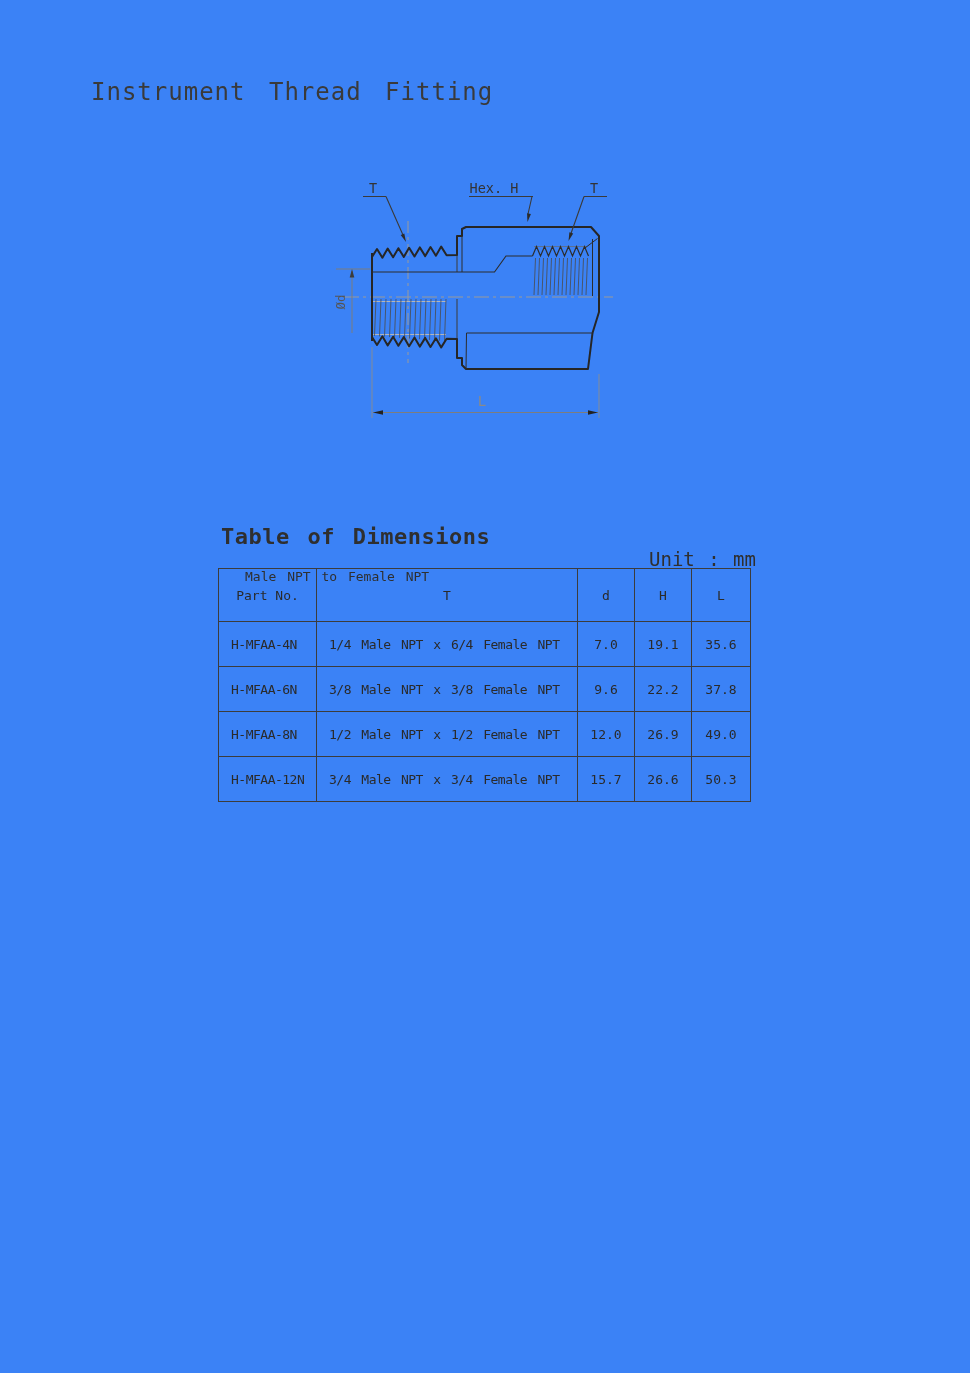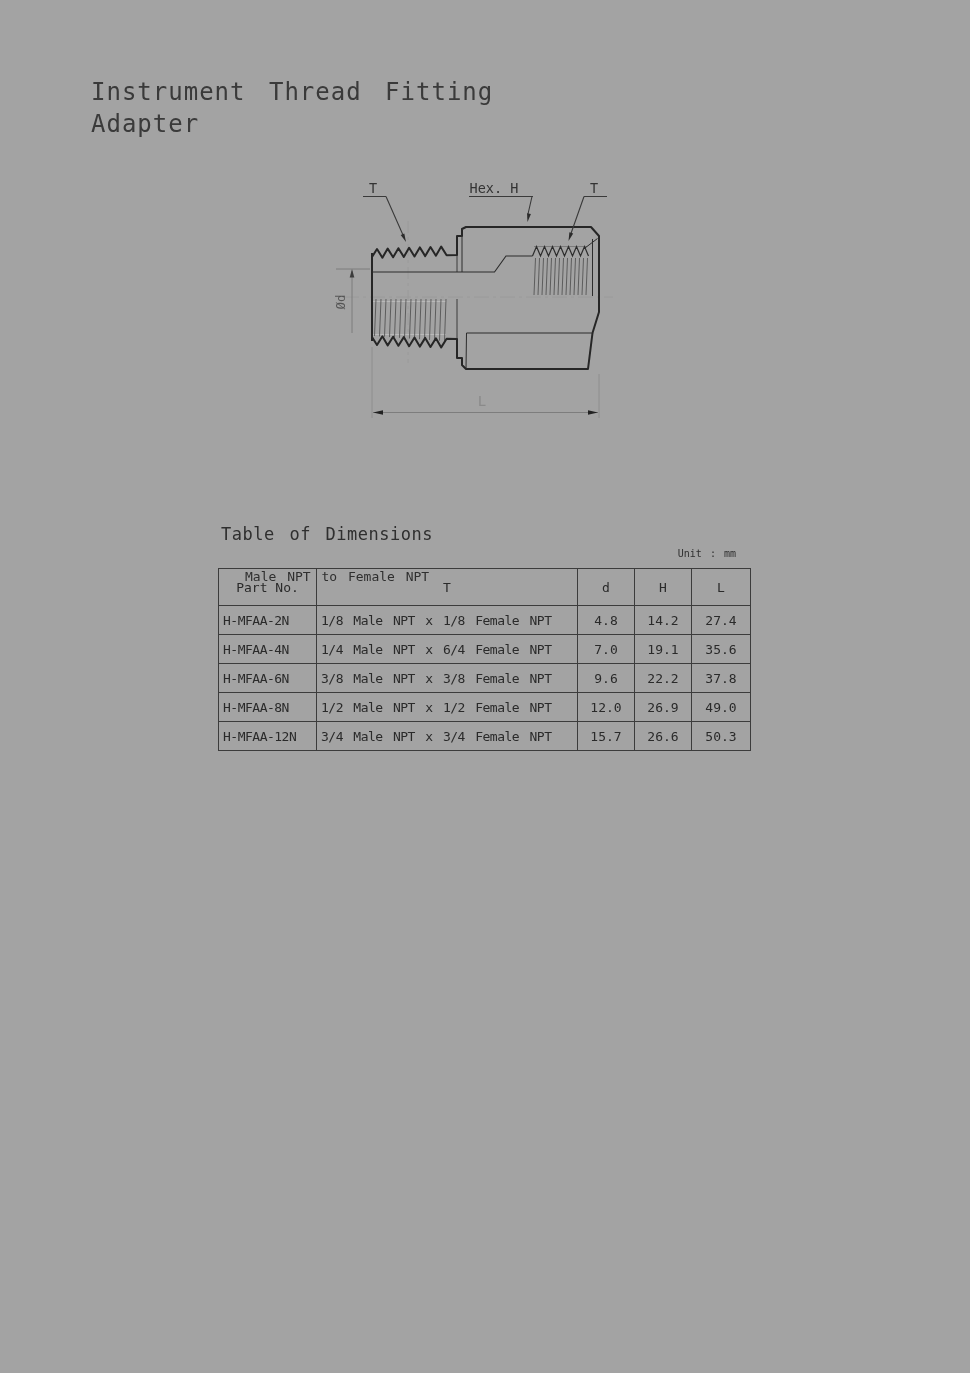--- a/index.html
+++ b/index.html
@@ -1,60 +1,59 @@
 <!DOCTYPE html>
 <html><head>
 <meta charset="utf-8">
 <style>
   html,body{margin:0;padding:0;background:#e8e8e8;}
   .page{
     position:relative;width:970px;height:1373px;margin:0 auto;
-    background:#a3a3a3;overflow:hidden;
+    background:#3b82f6;overflow:hidden;
     font-family:"DejaVu Sans Mono","Liberation Mono",monospace;
     color:#333;
   }
   .abs{position:absolute;}
   
   .title{left:91px;top:76px;font-size:24px;line-height:32px;color:#3a3a3a;
          letter-spacing:1px;word-spacing:8px;white-space:nowrap;}
   
   svg.drawing{left:300px;top:165px;width:360px;height:270px;}
   svg text{font-family:"DejaVu Sans Mono","Liberation Mono",monospace;}
   
-  .tbl-title{left:221px;top:524px;font-size:17px;color:#2f2f2f;letter-spacing:0.5px;word-spacing:4px;white-space:nowrap;}
+  .tbl-title{left:221px;top:524px;font-size:22px;color:#2f2f2f;letter-spacing:0.5px;word-spacing:4px;white-space:nowrap;font-weight:bold;}
   .tbl-sub{left:221px;top:569px;font-size:13px;color:#2f2f2f;word-spacing:3px;white-space:nowrap;padding-left:24px;}
-  .tbl-unit{left:544px;top:548px;width:192px;text-align:right;font-size:10px;color:#2f2f2f;word-spacing:2px;white-space:nowrap;}
+  .tbl-unit{left:564px;top:548px;width:192px;text-align:right;font-size:19px;color:#2f2f2f;word-spacing:2px;white-space:nowrap;}
   table.dims{
     left:218px;top:568px;position:absolute;
     border-collapse:collapse;table-layout:fixed;width:532px;
     font-size:13px;color:#2a2a2a;
   }
   table.dims th,table.dims td{
     border:1px solid #3c3c3c;overflow:hidden;white-space:nowrap;
-    font-weight:normal;padding:4px;margin-top:19px;
+    font-weight:normal;padding:12px;margin-top:19px;
   }
   table.dims th{height:28px;text-align:center;}
   table.dims td{height:20px;}
   .col-part{width:98px;}
   .col-t{width:261px;}
   .col-d{width:57px;}
   .col-h{width:57px;}
   .col-l{width:59px;}
   td.part{text-align:left;padding-left:3px;letter-spacing:-0.5px;}
   td.tdesc{text-align:left;padding-left:6px;word-spacing:3px;letter-spacing:-0.5px;}
   td.num{text-align:center;}
 </style>
 </head>
 <body>
 
 <div class="page">
 
   <div class="abs title">
     <div>Instrument Thread Fitting</div>
-    <div>Adapter</div>
   </div>
 
   <svg class="abs drawing" viewBox="300 165 360 270" xmlns="http://www.w3.org/2000/svg">
 
     <g stroke="#9a9a9a" stroke-width="1" fill="none">
       <path d="M344,297 H613" stroke-dasharray="15 4 3 4"></path>
       <path d="M408,221 V363" stroke-dasharray="12 4 3 4"></path>
     </g>
 
     <g>
@@ -134,27 +133,20 @@
       <tr>
         <th>Part No.</th>
         <th>T</th>
         <th>d</th>
         <th>H</th>
         <th>L</th>
       </tr>
     </thead>
     <tbody>
       <tr>
-        <td class="part">H-MFAA-2N</td>
-        <td class="tdesc">1/8 Male NPT x 1/8 Female NPT</td>
-        <td class="num">4.8</td>
-        <td class="num">14.2</td>
-        <td class="num">27.4</td>
-      </tr>
-      <tr>
         <td class="part">H-MFAA-4N</td>
         <td class="tdesc">1/4 Male NPT x 6/4 Female NPT</td>
         <td class="num">7.0</td>
         <td class="num">19.1</td>
         <td class="num">35.6</td>
       </tr>
       <tr>
         <td class="part">H-MFAA-6N</td>
         <td class="tdesc">3/8 Male NPT x 3/8 Female NPT</td>
         <td class="num">9.6</td>

